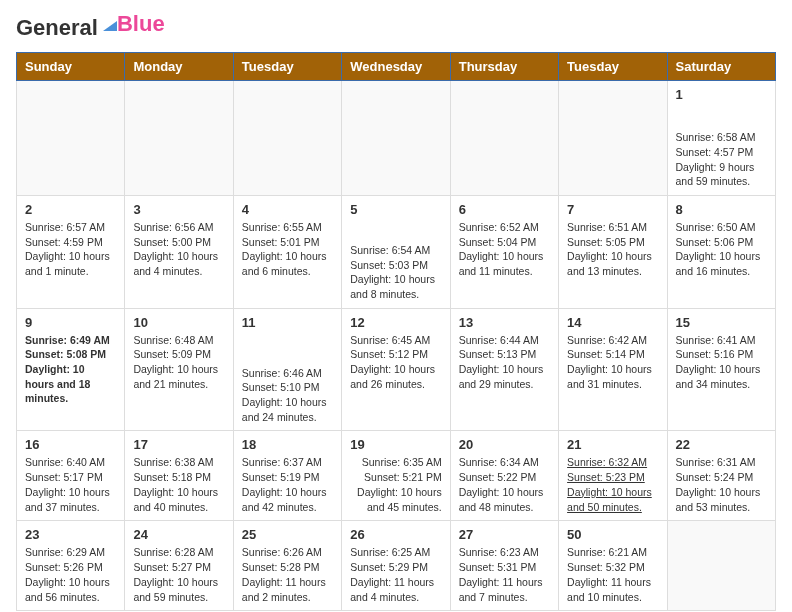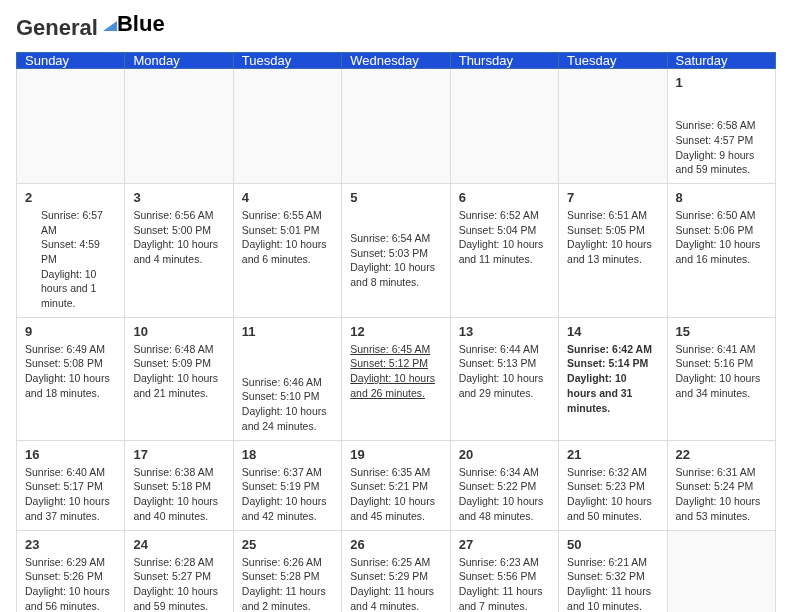--- a/index.html
+++ b/index.html
@@ -21,44 +21,44 @@
       flex-direction: row;
       align-items: flex-start;
     }
     .logo-text {
       font-size: 22px;
       font-weight: bold;
       color: #333;
       line-height: 1.1;
     }
     .logo-general { color: #333; }
-    .logo-blue { color: #000000; }
+    .logo-blue { color: #ec4899; }
     .title-block {
       text-align: right;
     }
     .month-title {
       font-size: 32px;
       font-weight: bold;
       color: #333;
     }
     .location {
       font-size: 15px;
       color: #333;
     }
     .calendar {
       width: 100%;
       border-collapse: collapse;
       border: 1px solid #ccc;
     }
     .calendar th {
-      background-color: #1d4ed8;
+      background-color: #a16207;
       color: #fff;
       font-size: 13px;
-      font-weight: normal;
-      padding: 0 8px;
+      font-weight: bold;
+      padding: 6px 8px;
       text-align: left;
       border: 1px solid #3a6bab;
     }
     .calendar td {
       vertical-align: top;
       padding: 6px 8px;
       border: 1px solid #ddd;
       width: calc(100% / 7);
       min-height: 80px;
       font-size: 11px;
@@ -125,21 +125,21 @@
         <td>
           <span class="day-number">1</span>
           <div class="day-info" style="white-space: pre-line; margin-top: 28px;">Sunrise: 6:58 AM
 Sunset: 4:57 PM
 Daylight: 9 hours and 59 minutes.</div>
         </td>
       </tr>
       <tr class="week-row">
         <td>
           <span class="day-number">2</span>
-          <div class="day-info" style="white-space: pre-line; margin-left: 16px;">Sunrise: 6:57 AM
+          <div class="day-info" style="white-space: pre-line;">Sunrise: 6:57 AM
 Sunset: 4:59 PM
 Daylight: 10 hours and 1 minute.</div>
         </td>
         <td>
           <span class="day-number">3</span>
           <div class="day-info" style="white-space: pre-line;">Sunrise: 6:56 AM
 Sunset: 5:00 PM
 Daylight: 10 hours and 4 minutes.</div>
         </td>
         <td>
@@ -169,51 +169,51 @@
         <td>
           <span class="day-number">8</span>
           <div class="day-info" style="white-space: pre-line;">Sunrise: 6:50 AM
 Sunset: 5:06 PM
 Daylight: 10 hours and 16 minutes.</div>
         </td>
       </tr>
       <tr class="week-row">
         <td>
           <span class="day-number">9</span>
-          <div class="day-info" style="white-space: pre-line;">Sunrise: 6:49 AM
+          <div class="day-info" style="white-space: pre-line; font-weight: bold;">Sunrise: 6:49 AM
 Sunset: 5:08 PM
 Daylight: 10 hours and 18 minutes.</div>
         </td>
         <td>
           <span class="day-number">10</span>
           <div class="day-info" style="white-space: pre-line;">Sunrise: 6:48 AM
 Sunset: 5:09 PM
 Daylight: 10 hours and 21 minutes.</div>
         </td>
         <td>
           <span class="day-number">11</span>
           <div class="day-info" style="white-space: pre-line; margin-top: 36px;">Sunrise: 6:46 AM
 Sunset: 5:10 PM
 Daylight: 10 hours and 24 minutes.</div>
         </td>
         <td>
           <span class="day-number">12</span>
-          <div class="day-info" style="white-space: pre-line; text-decoration: underline;">Sunrise: 6:45 AM
+          <div class="day-info" style="white-space: pre-line;">Sunrise: 6:45 AM
 Sunset: 5:12 PM
 Daylight: 10 hours and 26 minutes.</div>
         </td>
         <td>
           <span class="day-number">13</span>
           <div class="day-info" style="white-space: pre-line;">Sunrise: 6:44 AM
 Sunset: 5:13 PM
 Daylight: 10 hours and 29 minutes.</div>
         </td>
         <td>
           <span class="day-number">14</span>
-          <div class="day-info" style="white-space: pre-line; font-weight: bold;">Sunrise: 6:42 AM
+          <div class="day-info" style="white-space: pre-line;">Sunrise: 6:42 AM
 Sunset: 5:14 PM
 Daylight: 10 hours and 31 minutes.</div>
         </td>
         <td>
           <span class="day-number">15</span>
           <div class="day-info" style="white-space: pre-line;">Sunrise: 6:41 AM
 Sunset: 5:16 PM
 Daylight: 10 hours and 34 minutes.</div>
         </td>
       </tr>
@@ -231,33 +231,33 @@
 Daylight: 10 hours and 40 minutes.</div>
         </td>
         <td>
           <span class="day-number">18</span>
           <div class="day-info" style="white-space: pre-line;">Sunrise: 6:37 AM
 Sunset: 5:19 PM
 Daylight: 10 hours and 42 minutes.</div>
         </td>
         <td>
           <span class="day-number">19</span>
-          <div class="day-info" style="white-space: pre-line;">Sunrise: 6:35 AM
+          <div class="day-info" style="white-space: pre-line; text-align: right;">Sunrise: 6:35 AM
 Sunset: 5:21 PM
 Daylight: 10 hours and 45 minutes.</div>
         </td>
         <td>
           <span class="day-number">20</span>
           <div class="day-info" style="white-space: pre-line;">Sunrise: 6:34 AM
 Sunset: 5:22 PM
 Daylight: 10 hours and 48 minutes.</div>
         </td>
         <td>
           <span class="day-number">21</span>
-          <div class="day-info" style="white-space: pre-line;">Sunrise: 6:32 AM
+          <div class="day-info" style="white-space: pre-line; text-decoration: underline;">Sunrise: 6:32 AM
 Sunset: 5:23 PM
 Daylight: 10 hours and 50 minutes.</div>
         </td>
         <td>
           <span class="day-number">22</span>
           <div class="day-info" style="white-space: pre-line;">Sunrise: 6:31 AM
 Sunset: 5:24 PM
 Daylight: 10 hours and 53 minutes.</div>
         </td>
       </tr>
@@ -282,21 +282,21 @@
         </td>
         <td>
           <span class="day-number">26</span>
           <div class="day-info" style="white-space: pre-line;">Sunrise: 6:25 AM
 Sunset: 5:29 PM
 Daylight: 11 hours and 4 minutes.</div>
         </td>
         <td>
           <span class="day-number">27</span>
           <div class="day-info" style="white-space: pre-line;">Sunrise: 6:23 AM
-Sunset: 5:56 PM
+Sunset: 5:31 PM
 Daylight: 11 hours and 7 minutes.</div>
         </td>
         <td>
           <span class="day-number">50</span>
           <div class="day-info" style="white-space: pre-line;">Sunrise: 6:21 AM
 Sunset: 5:32 PM
 Daylight: 11 hours and 10 minutes.</div>
         </td>
         <td class="empty"></td>
       </tr>

